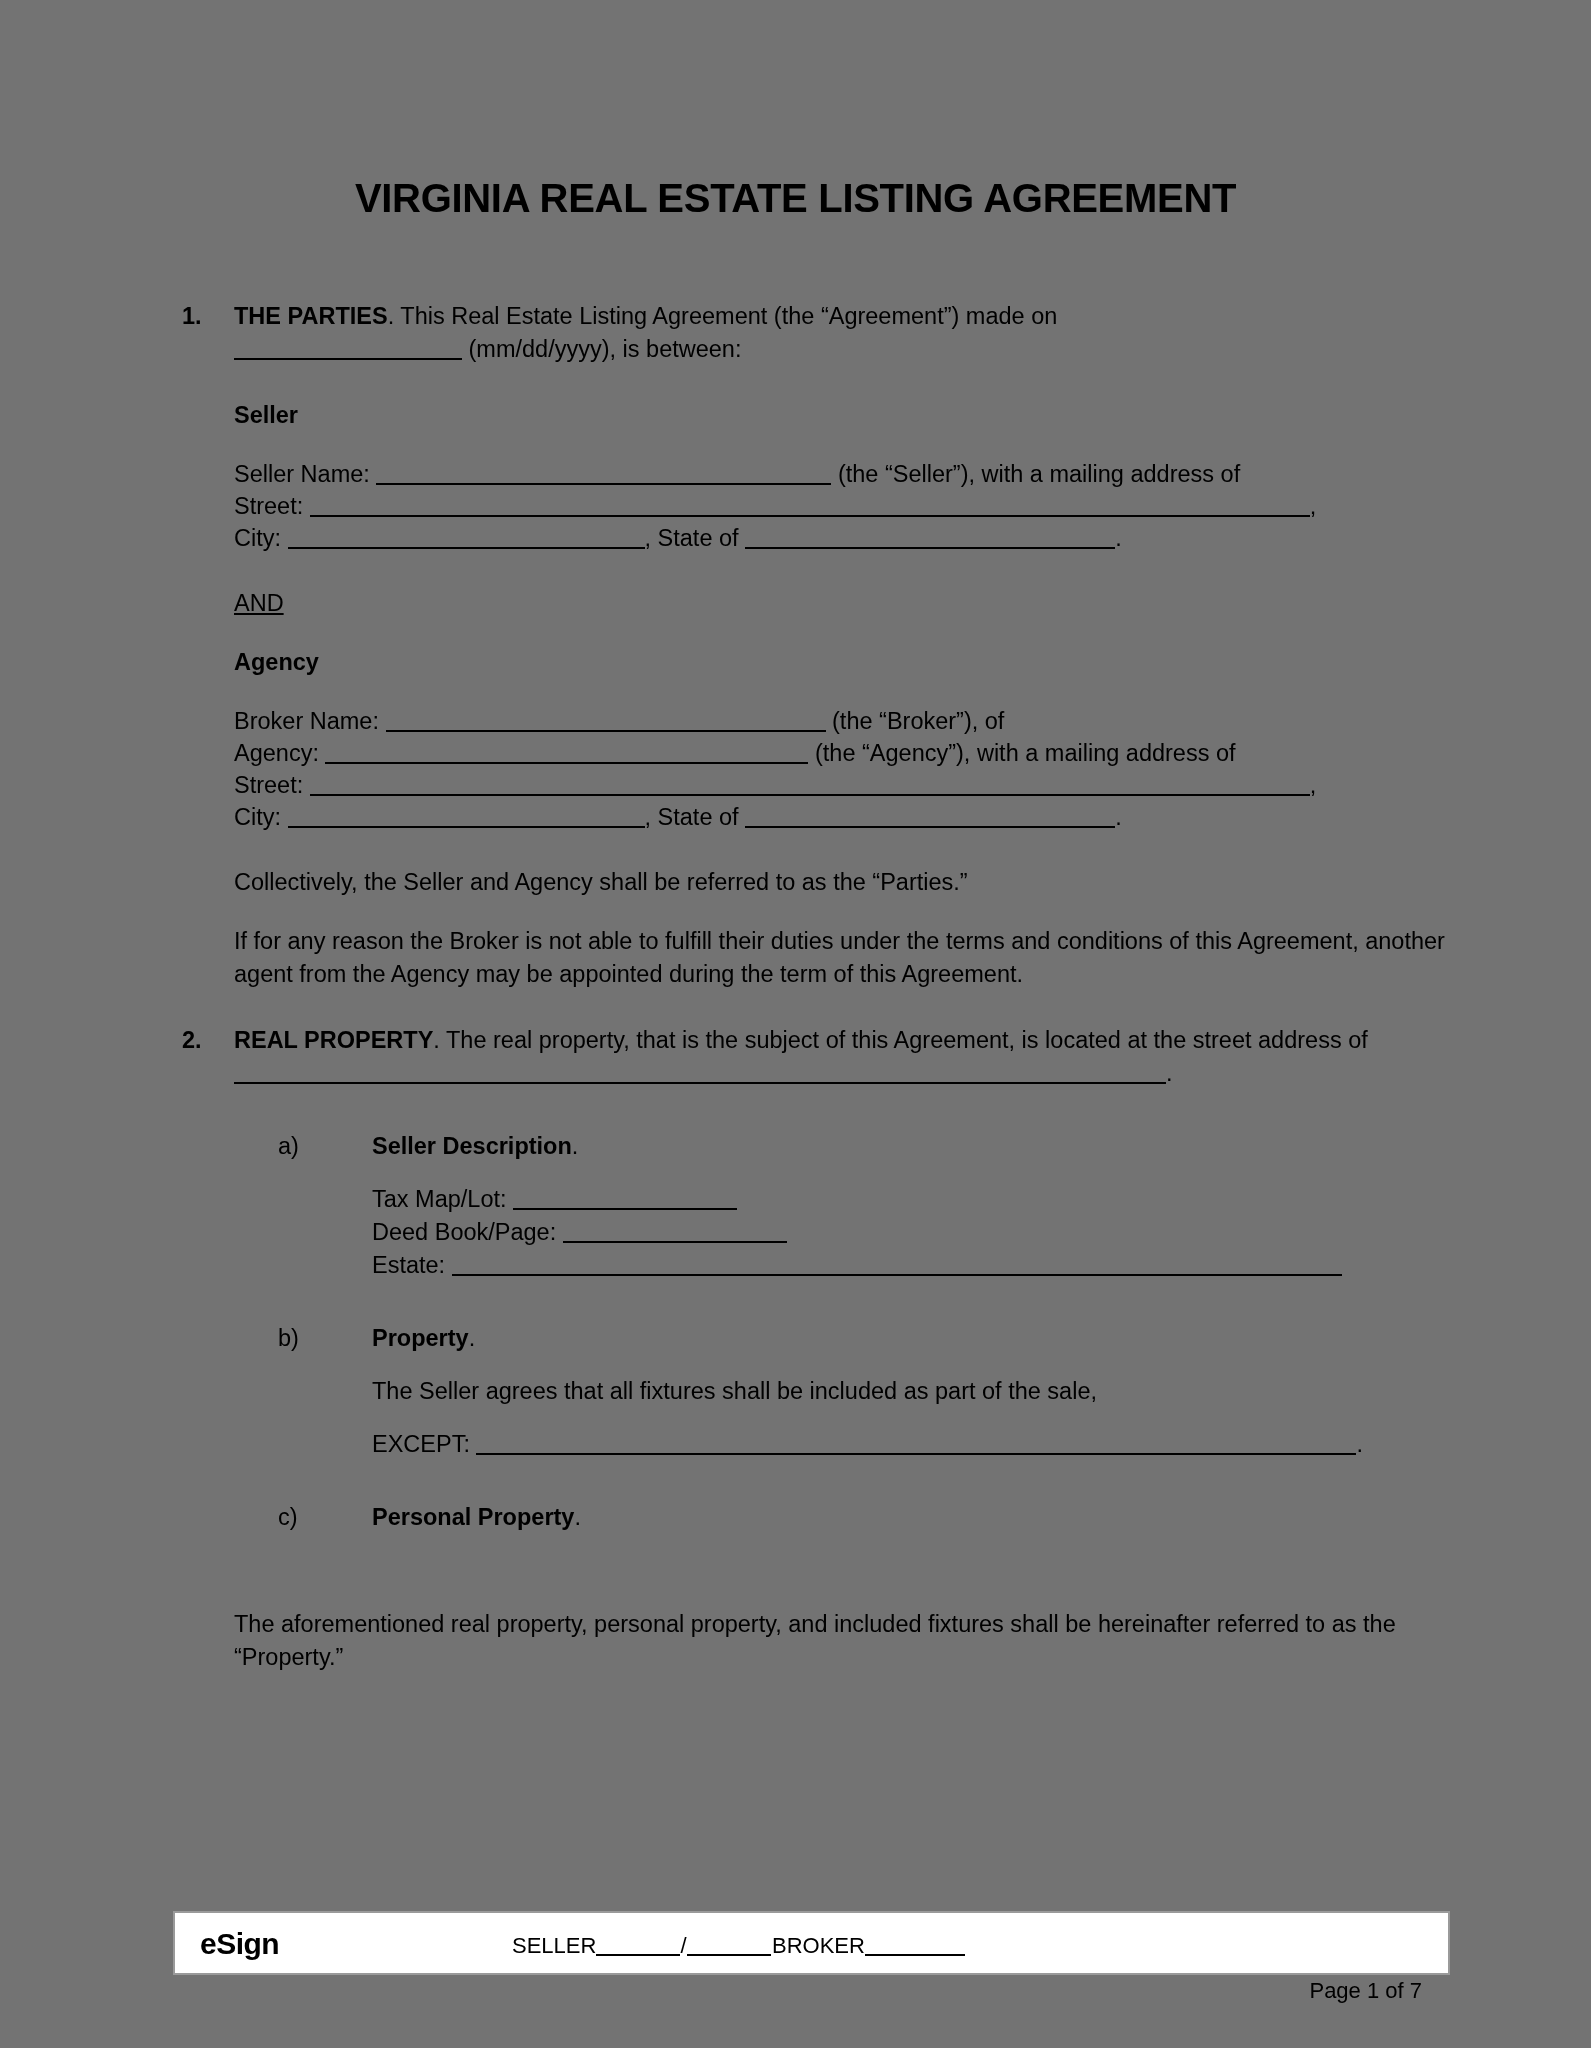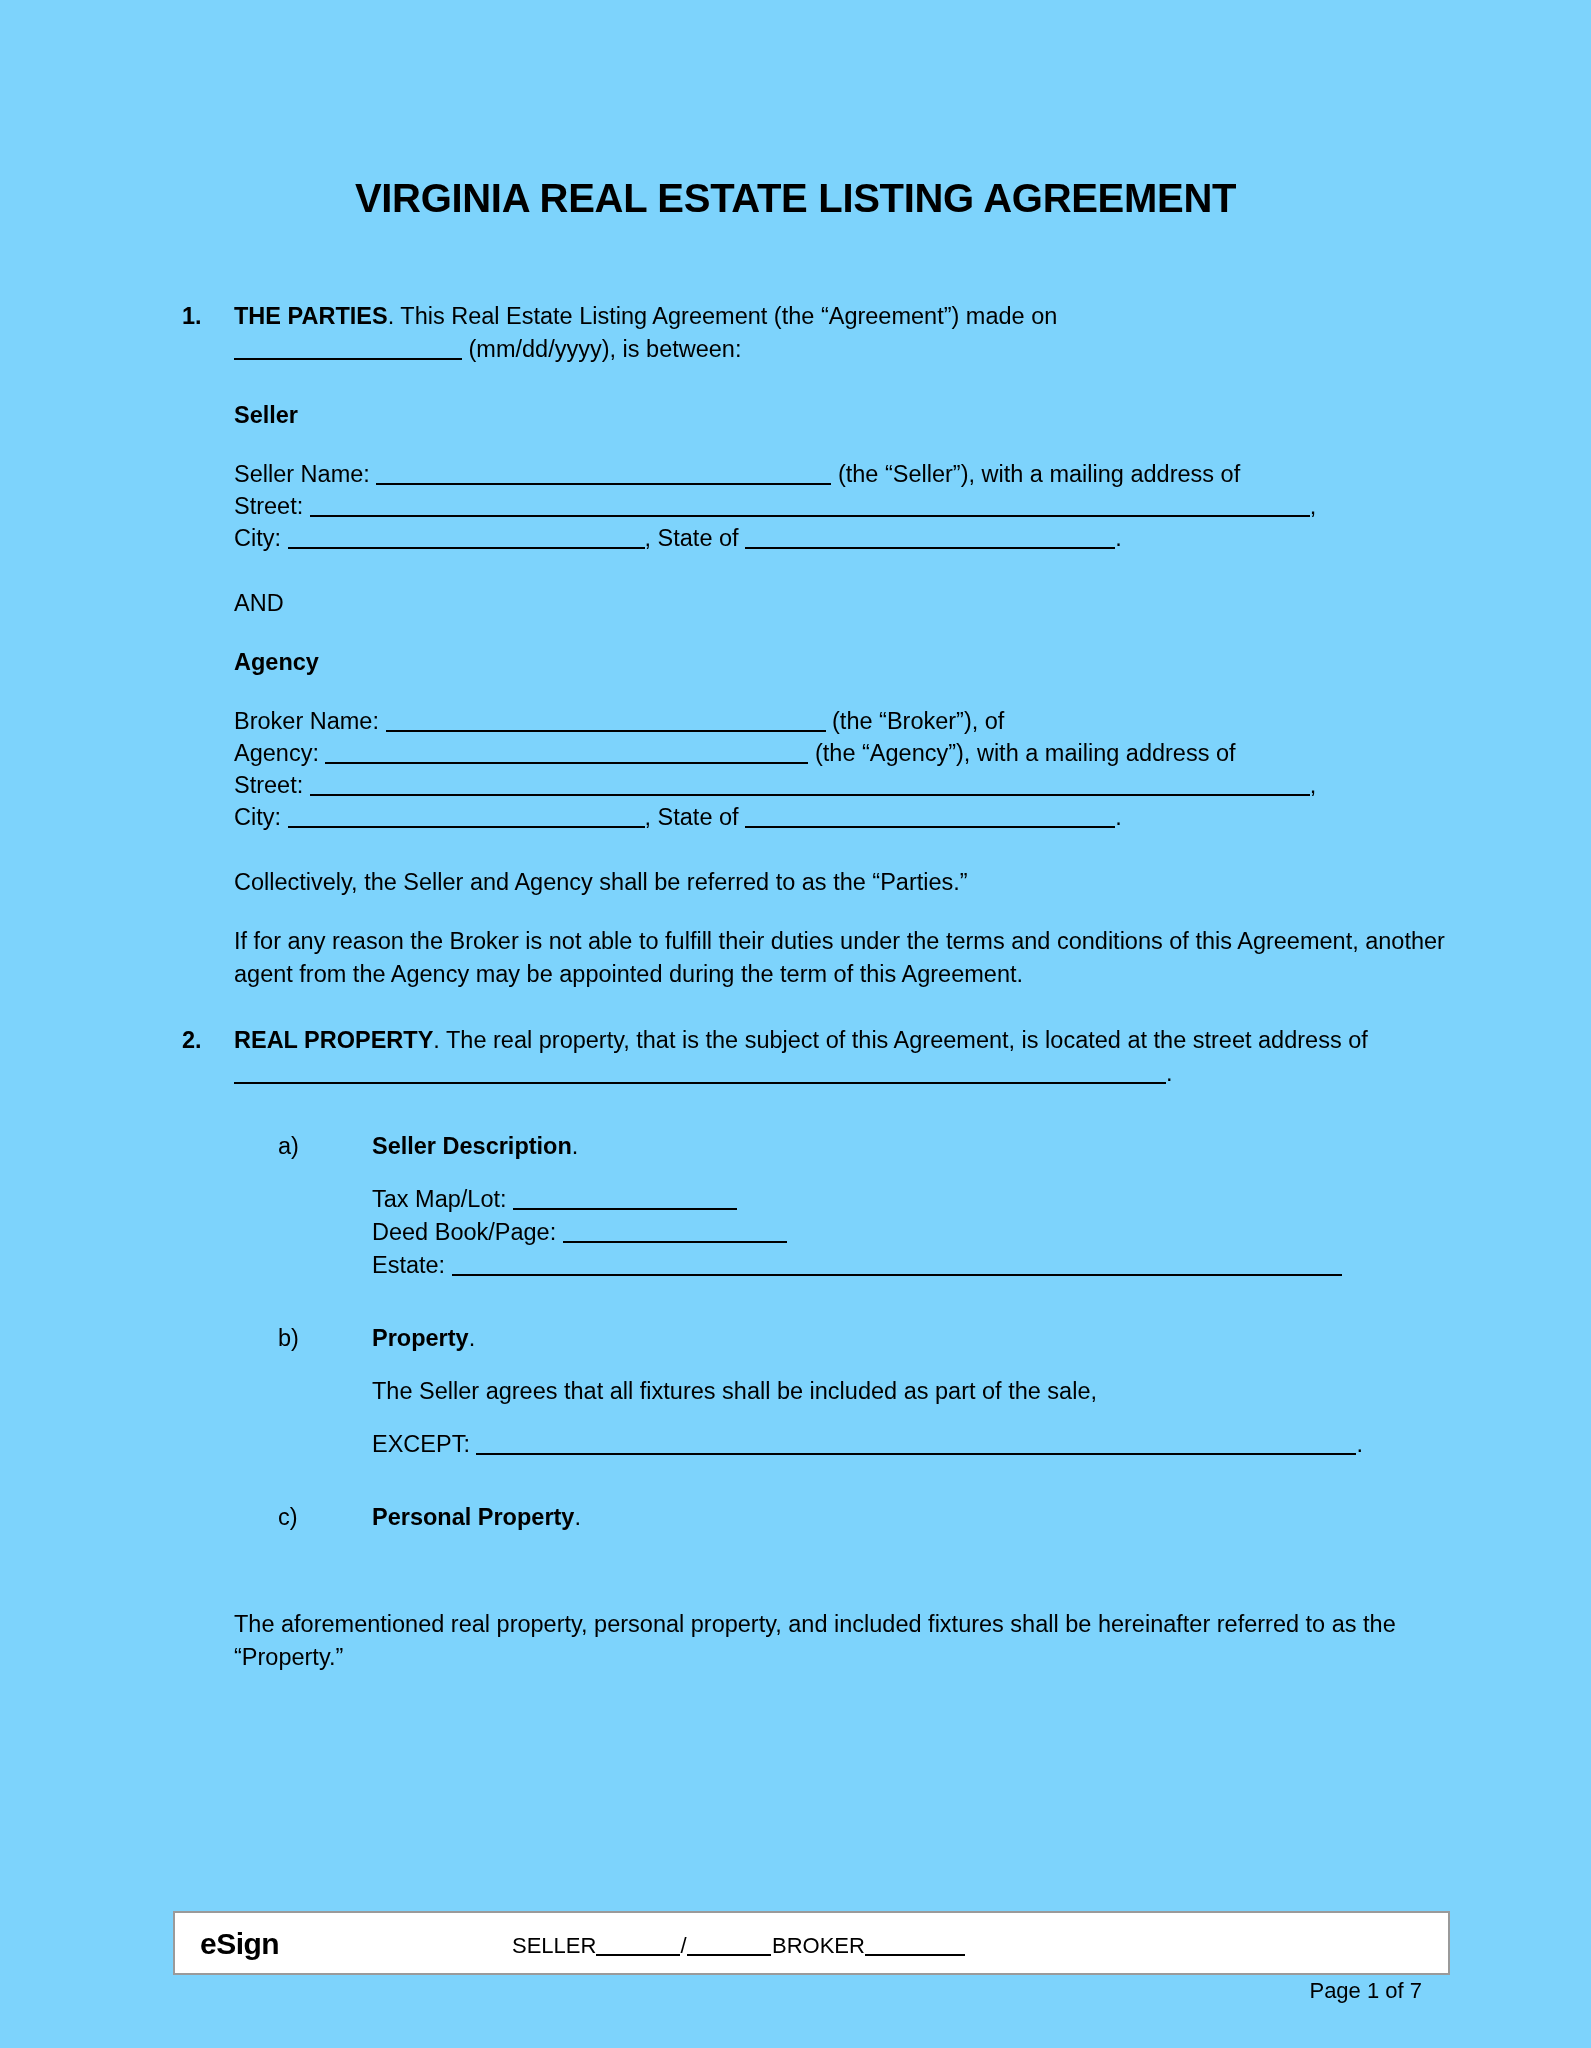--- a/index.html
+++ b/index.html
@@ -12,21 +12,21 @@
     height: 2048px;
     position: relative;
     font-family: "Liberation Sans", sans-serif;
     color: #000000;
     overflow: hidden;
   }
 
   .page {
     position: absolute;
     inset: 0;
-    background: #7dd3fc;
+    background: #737373;
   }
 
   
   .doc-title {
     position: absolute;
     top: 176px;
     left: 0;
     width: 1591px;
     text-align: center;
     font-size: 40px;
@@ -69,20 +69,21 @@
     line-height: 33px;
   }
   .block.tight { line-height: 32px; }
 
   .sub-heading {
     font-weight: bold;
     font-size: 23.5px;
   }
 
   .underline-word {
+    text-decoration: underline;
     text-underline-offset: 2px;
     margin-top: 48px;
   }
 
   
   .subclause {
     position: relative;
     margin-left: 278px;
     margin-right: 145px;
     padding-left: 94px;

